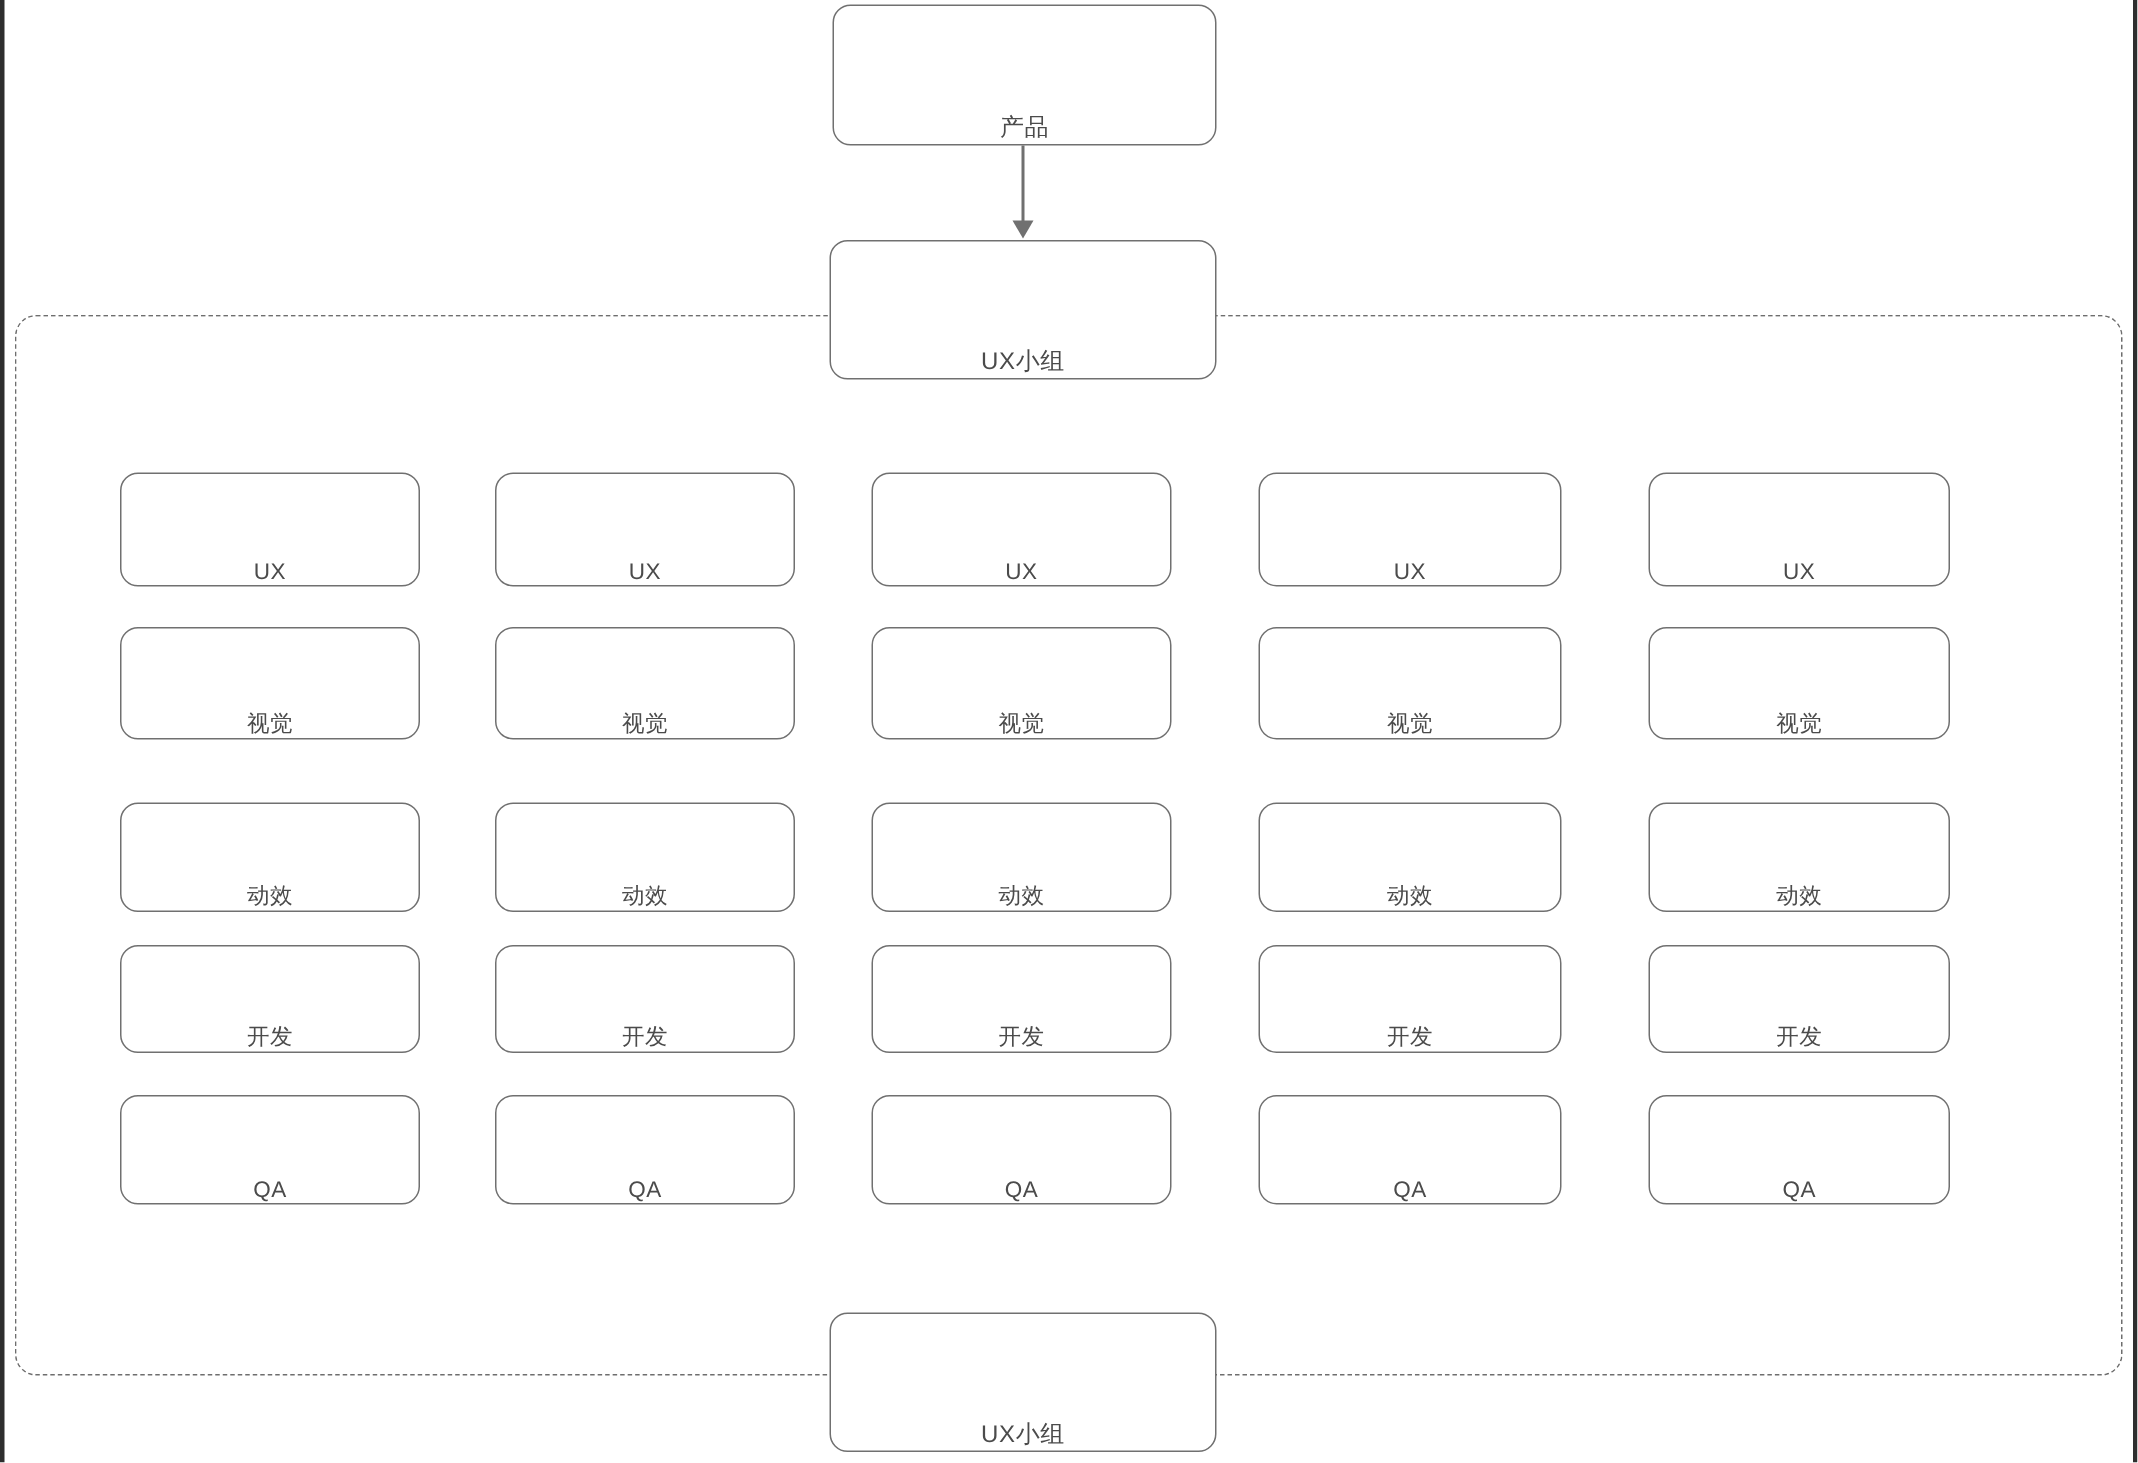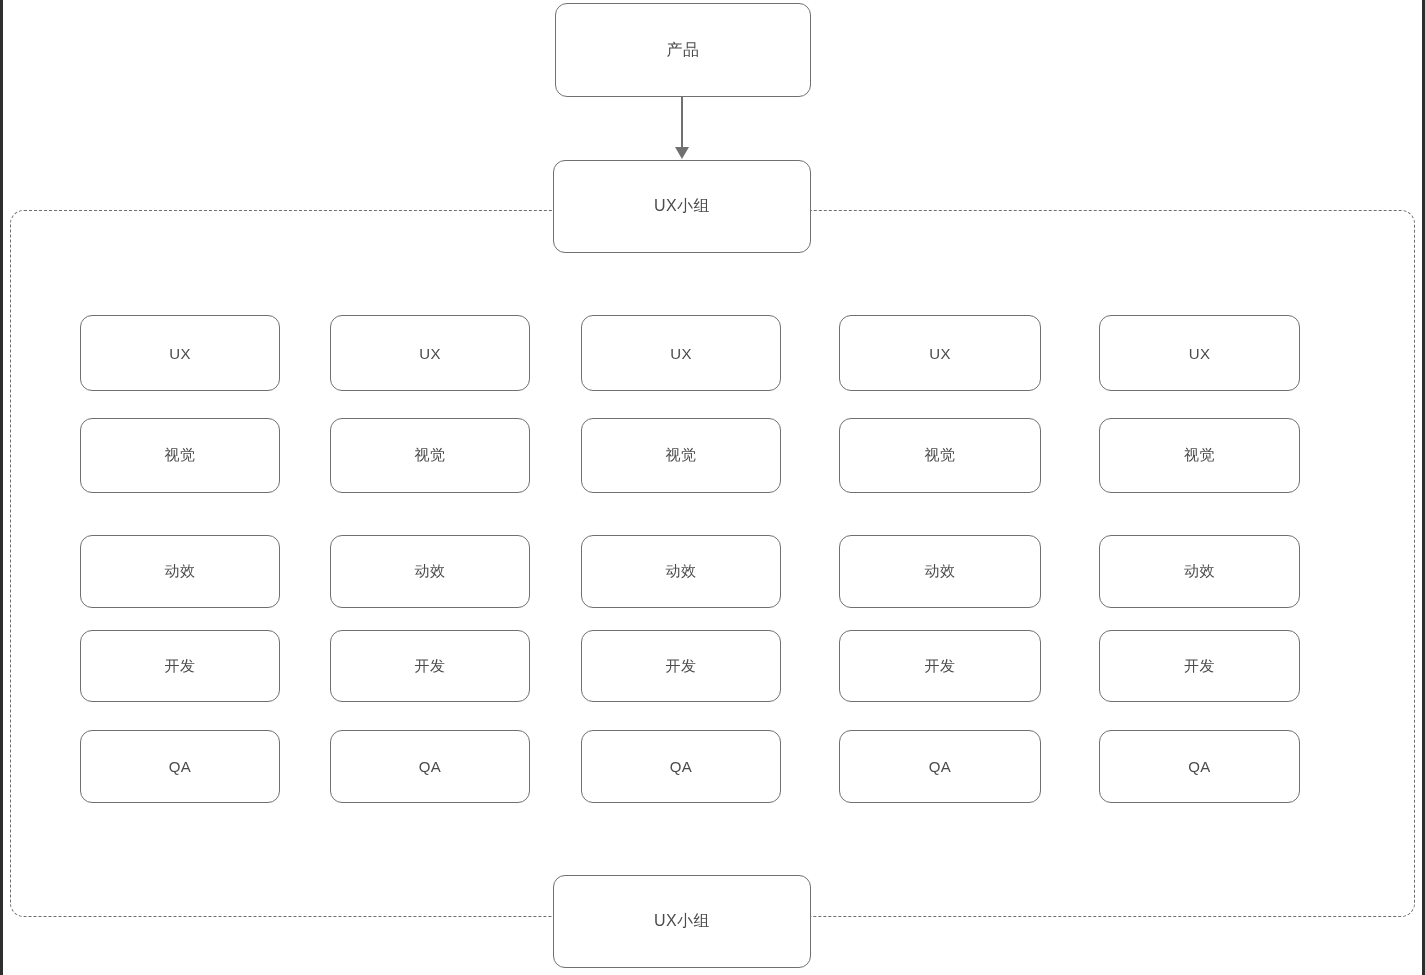--- a/index.html
+++ b/index.html
@@ -42,21 +42,21 @@
     background: transparent;
   }
 
   
   .node {
     position: absolute;
     background: #ffffff;
     border: 1.6px solid #707070;
     border-radius: 12px;
     display: flex;
-    align-items: center;
+    align-items: flex-end;
     justify-content: center;
     color: #4b4b4b;
     font-size: 15px;
     letter-spacing: 0.4px;
     z-index: 5;
   }
 
   .node.header-node {
     font-size: 16px;
   }

